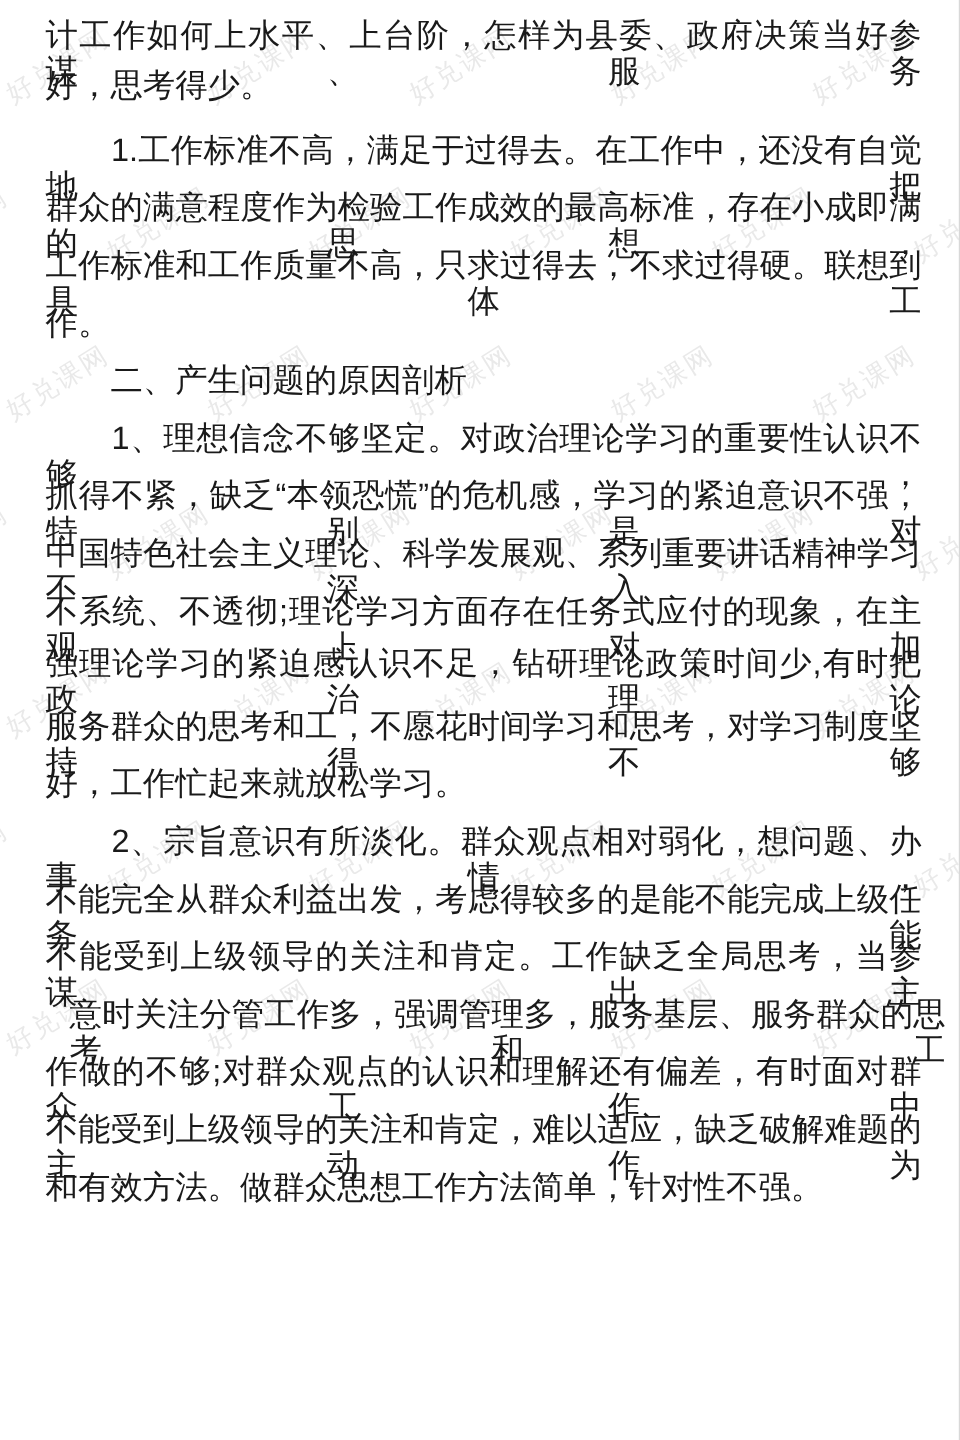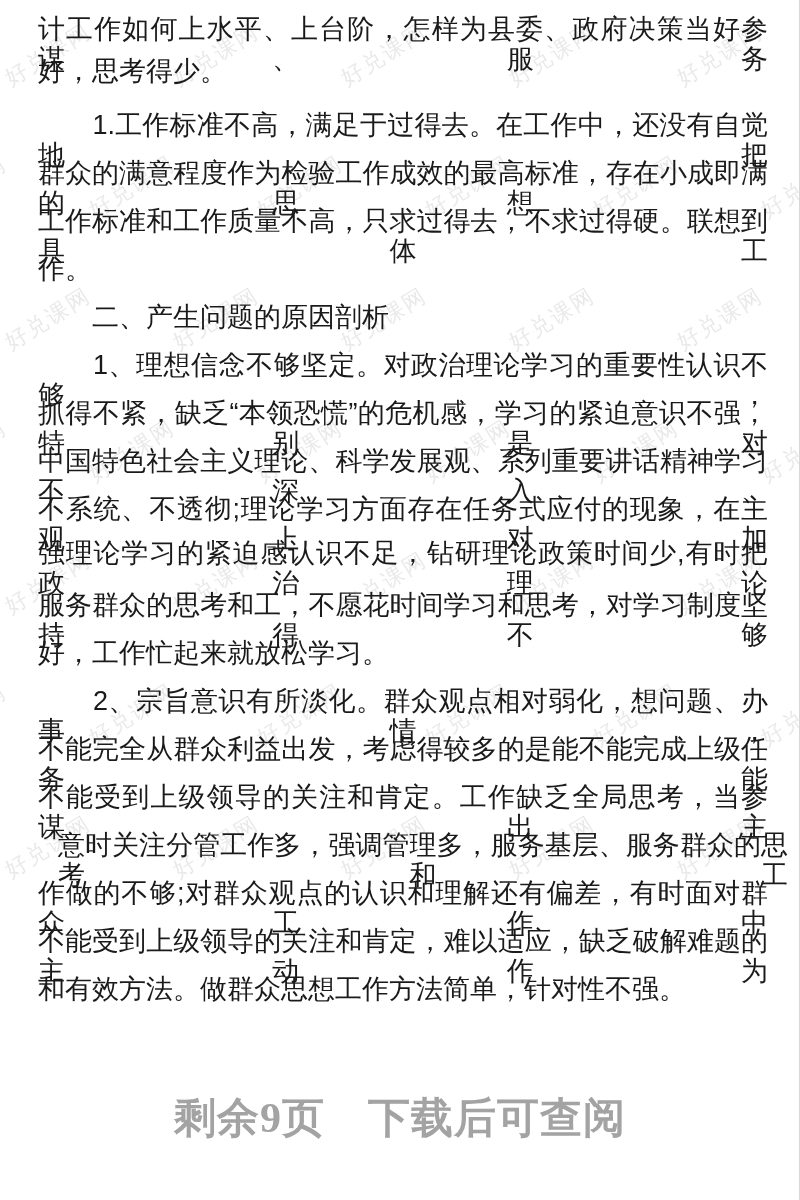--- a/index.html
+++ b/index.html
@@ -143,17 +143,14 @@
       <div class="doc-line" style="top: 638px;">好，工作忙起来就放松学习。</div>
       <div class="doc-line justify" style="top: 686px;">　　2、宗旨意识有所淡化。群众观点相对弱化，想问题、办事情，</div>
       <div class="doc-line justify" style="top: 734px;">不能完全从群众利益出发，考虑得较多的是能不能完成上级任务、能</div>
       <div class="doc-line justify" style="top: 782px;">不能受到上级领导的关注和肯定。工作缺乏全局思考，当参谋、出主</div>
       <div class="doc-line justify" style="top: 830px; margin-left: 20px;">意时关注分管工作多，强调管理多，服务基层、服务群众的思考和工</div>
       <div class="doc-line justify" style="top: 878px;">作做的不够;对群众观点的认识和理解还有偏差，有时面对群众工作中</div>
       <div class="doc-line justify" style="top: 926px;">不能受到上级领导的关注和肯定，难以适应，缺乏破解难题的主动作为</div>
       <div class="doc-line" style="top: 974px;">和有效方法。做群众思想工作方法简单，针对性不强。</div>
     </div>
 
-  <div id="footer">
-    <span id="footer-text">剩余9页　下载后可查阅</span>
-  </div>
 
 </div>
 
 </body></html>

